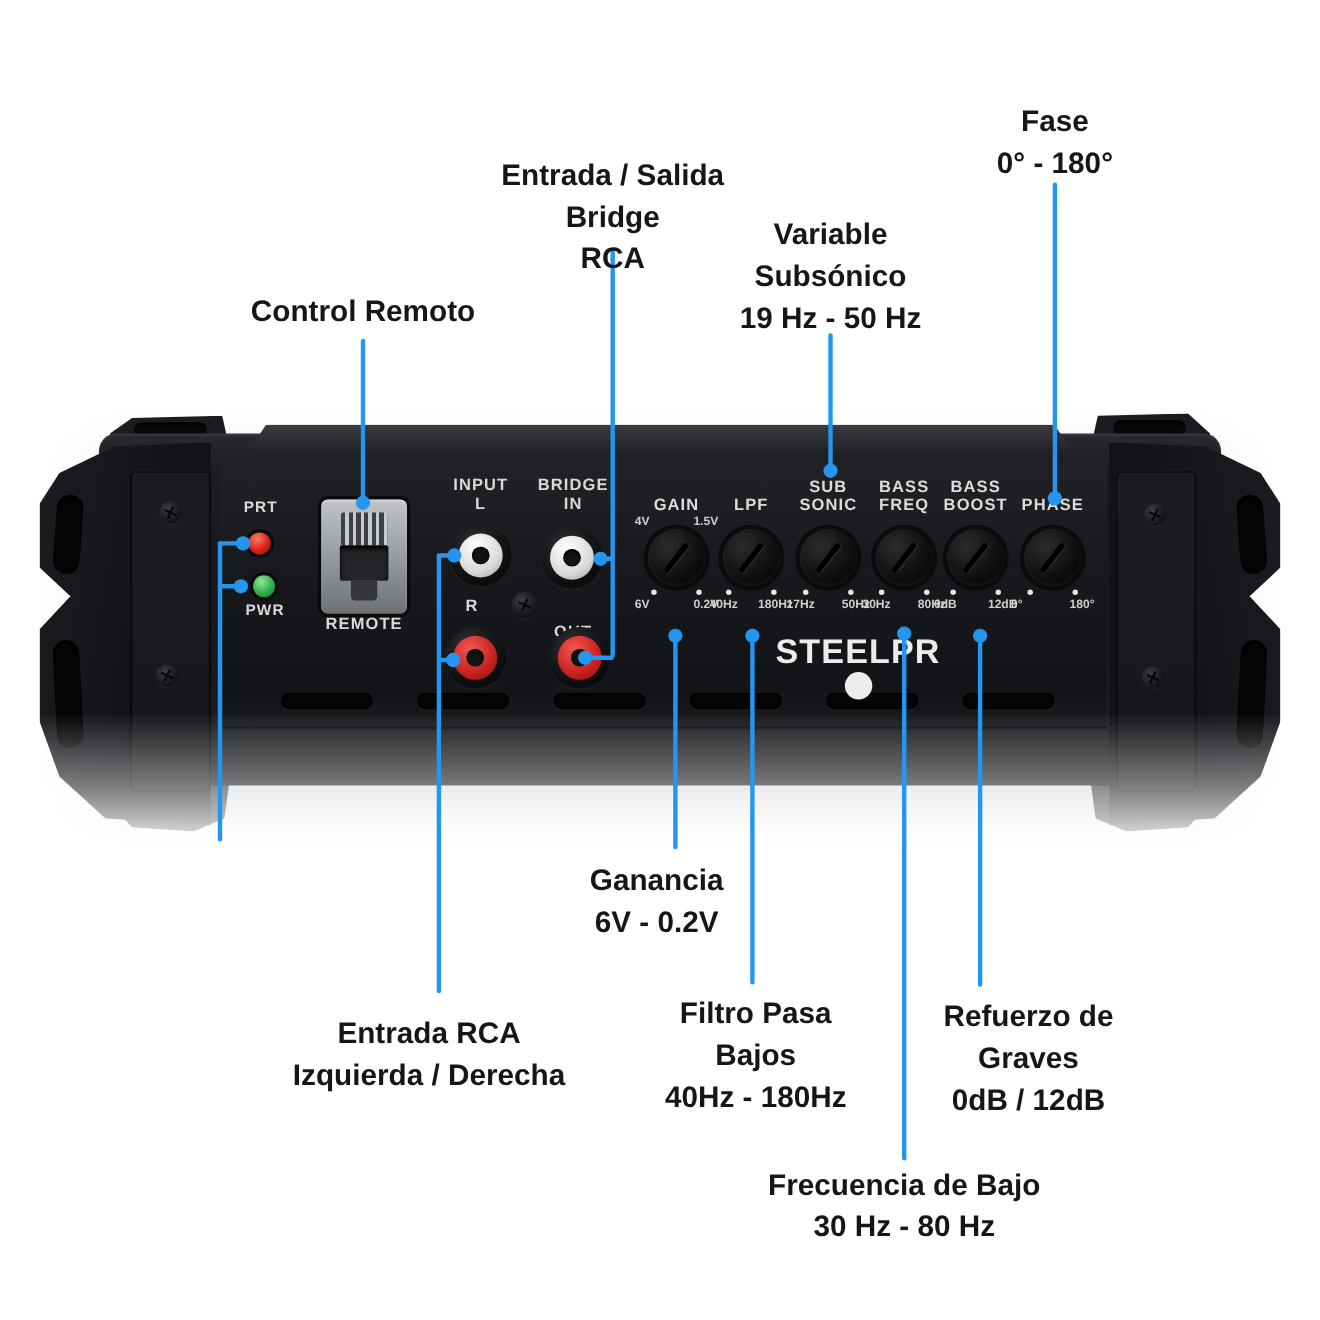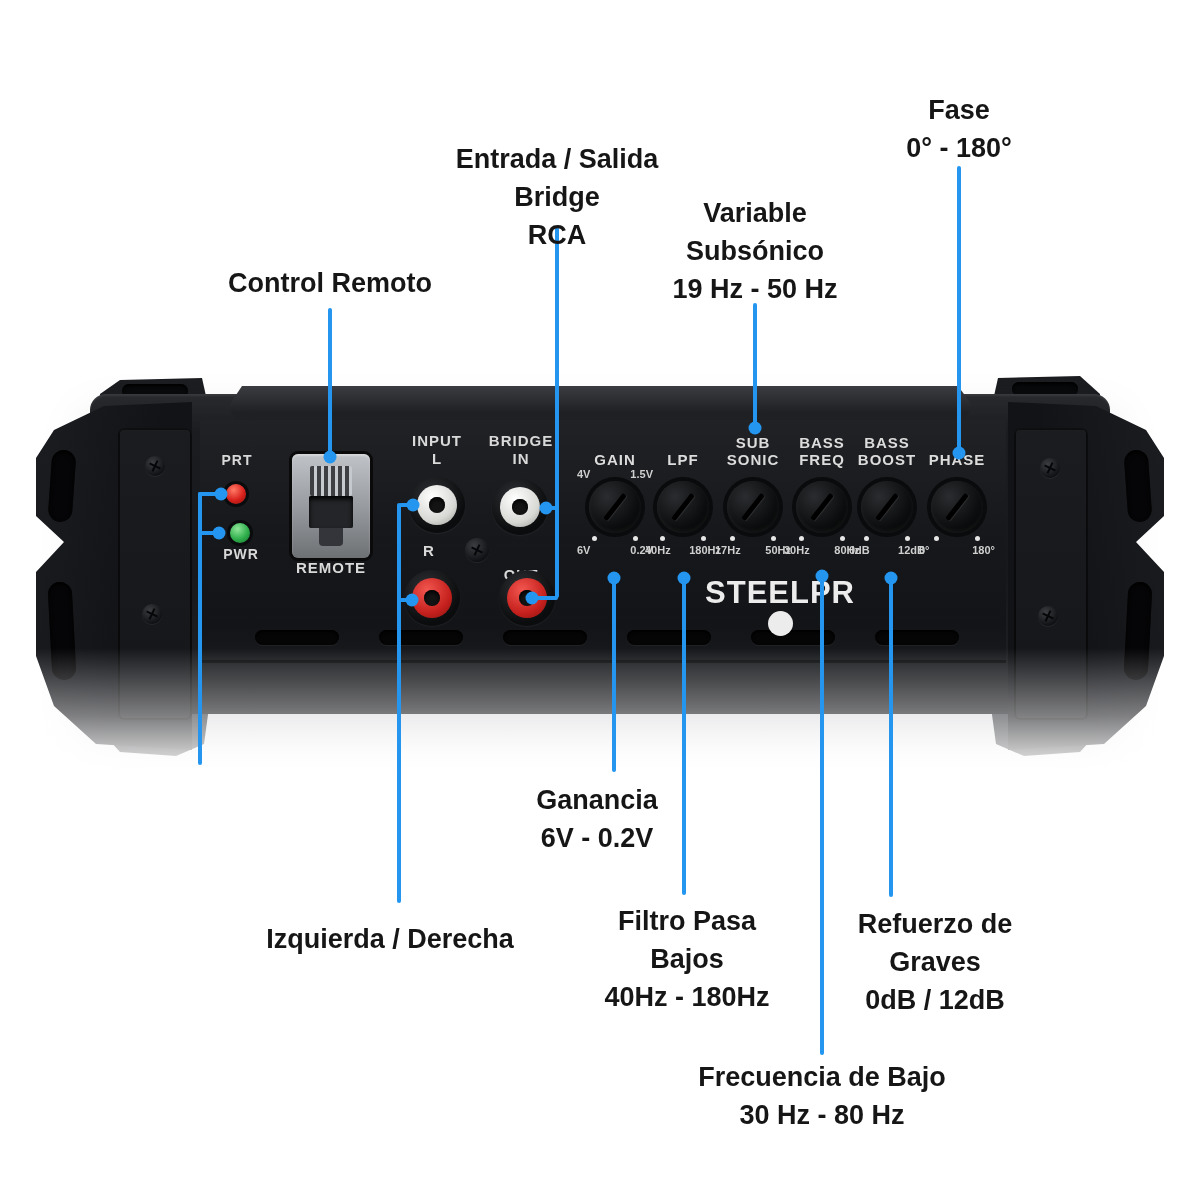--- a/index.html
+++ b/index.html
@@ -349,20 +349,21 @@
   </div>
   <div class="co-label" style="left:959px;top:91px;">
     <div>Fase</div>
     <div>0° - 180°</div>
   </div>
   <div class="co-label" style="left:597px;top:781px;">
     <div>Ganancia</div>
     <div>6V - 0.2V</div>
   </div>
   <div class="co-label" style="left:390px;top:920px;">
+    <div>Entrada RCA</div>
     <div>Izquierda / Derecha</div>
   </div>
   <div class="co-label" style="left:687px;top:902px;">
     <div>Filtro Pasa</div>
     <div>Bajos</div>
     <div>40Hz - 180Hz</div>
   </div>
   <div class="co-label" style="left:935px;top:905px;">
     <div>Refuerzo de</div>
     <div>Graves</div>

